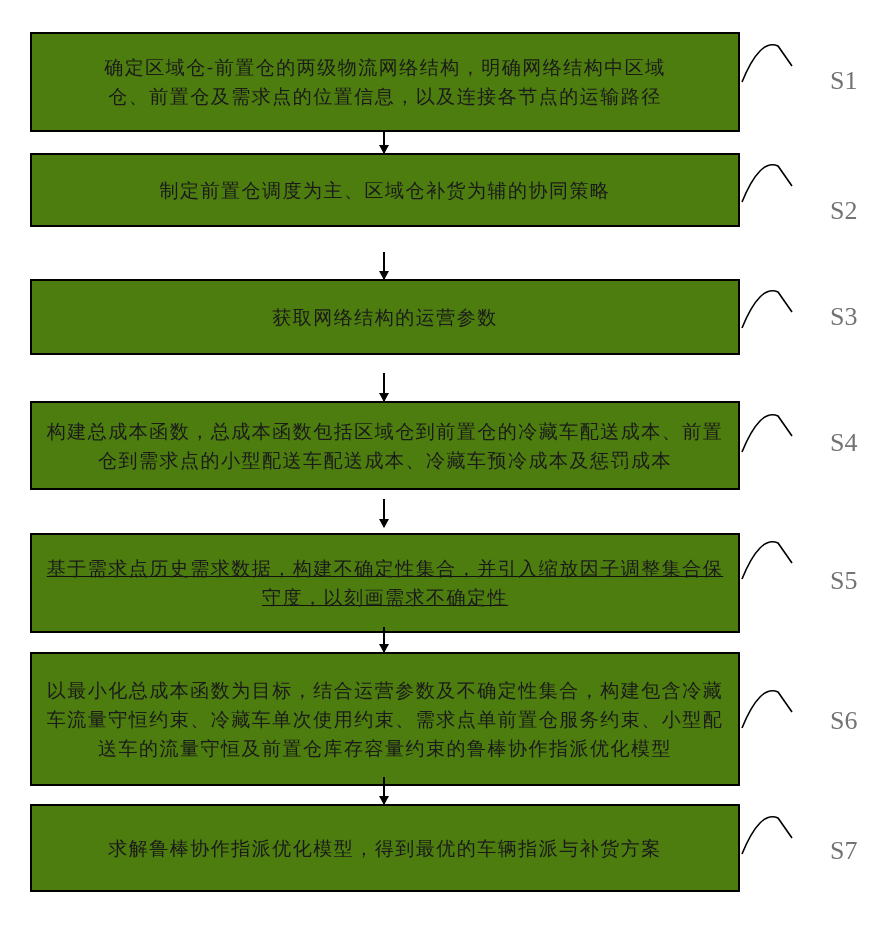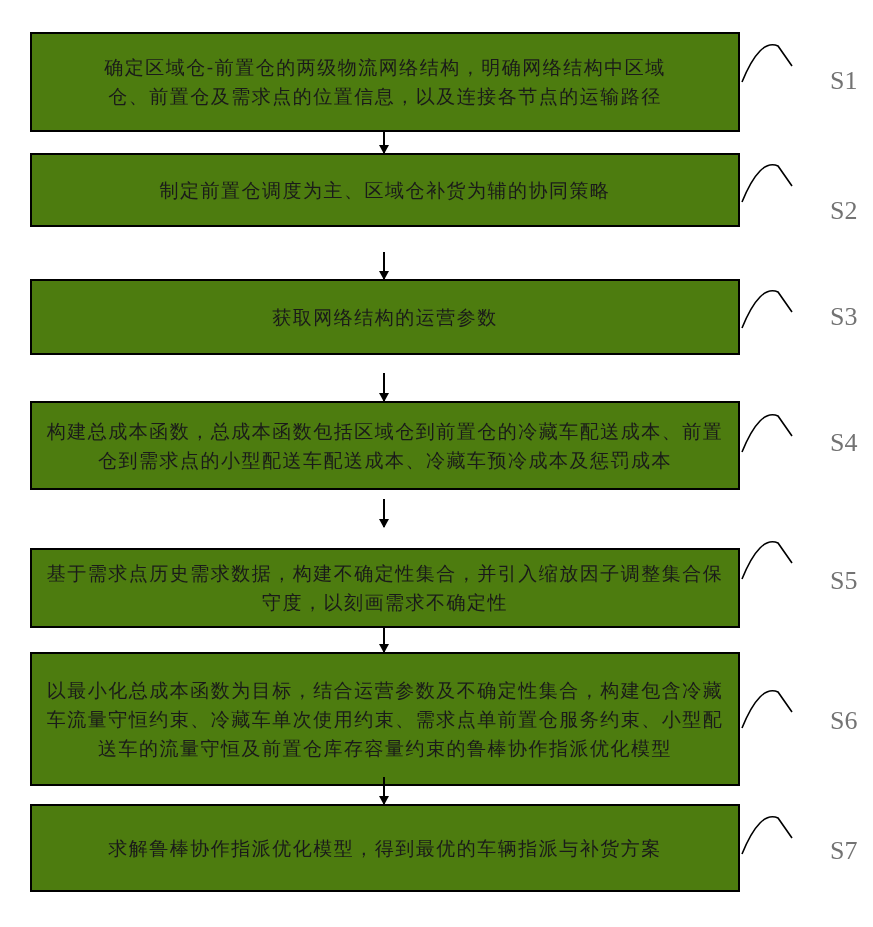--- a/index.html
+++ b/index.html
@@ -49,21 +49,21 @@
 
 <div class="step-box" style="top:401px;height:89px;">
   <div class="step-text">构建总成本函数，总成本函数包括区域仓到前置仓的冷藏车配送成本、前置仓到需求点的小型配送车配送成本、冷藏车预冷成本及惩罚成本</div>
 </div>
 <svg class="leader" style="top:408px;" viewBox="0 0 60 60">
     <path d="M2 44 Q 20 0 38 8 L 52 28" stroke="#000" stroke-width="1.6" fill="none"></path>
   </svg>
 <div class="step-label" style="top:428px;">S4</div>
 <div class="arrow" style="top:499px;height:28px;"></div>
 
-<div class="step-box" style="top:548px;height:80px;">
+<div class="step-box" style="top:533px;height:100px;text-decoration:underline;">
   <div class="step-text">基于需求点历史需求数据，构建不确定性集合，并引入缩放因子调整集合保守度，以刻画需求不确定性</div>
 </div>
 <svg class="leader" style="top:535px;" viewBox="0 0 60 60">
     <path d="M2 44 Q 20 0 38 8 L 52 28" stroke="#000" stroke-width="1.6" fill="none"></path>
   </svg>
 <div class="step-label" style="top:566px;">S5</div>
 <div class="arrow" style="top:627px;height:25px;"></div>
 
 <div class="step-box" style="top:652px;height:134px;">
   <div class="step-text">以最小化总成本函数为目标，结合运营参数及不确定性集合，构建包含冷藏车流量守恒约束、冷藏车单次使用约束、需求点单前置仓服务约束、小型配送车的流量守恒及前置仓库存容量约束的鲁棒协作指派优化模型</div>

